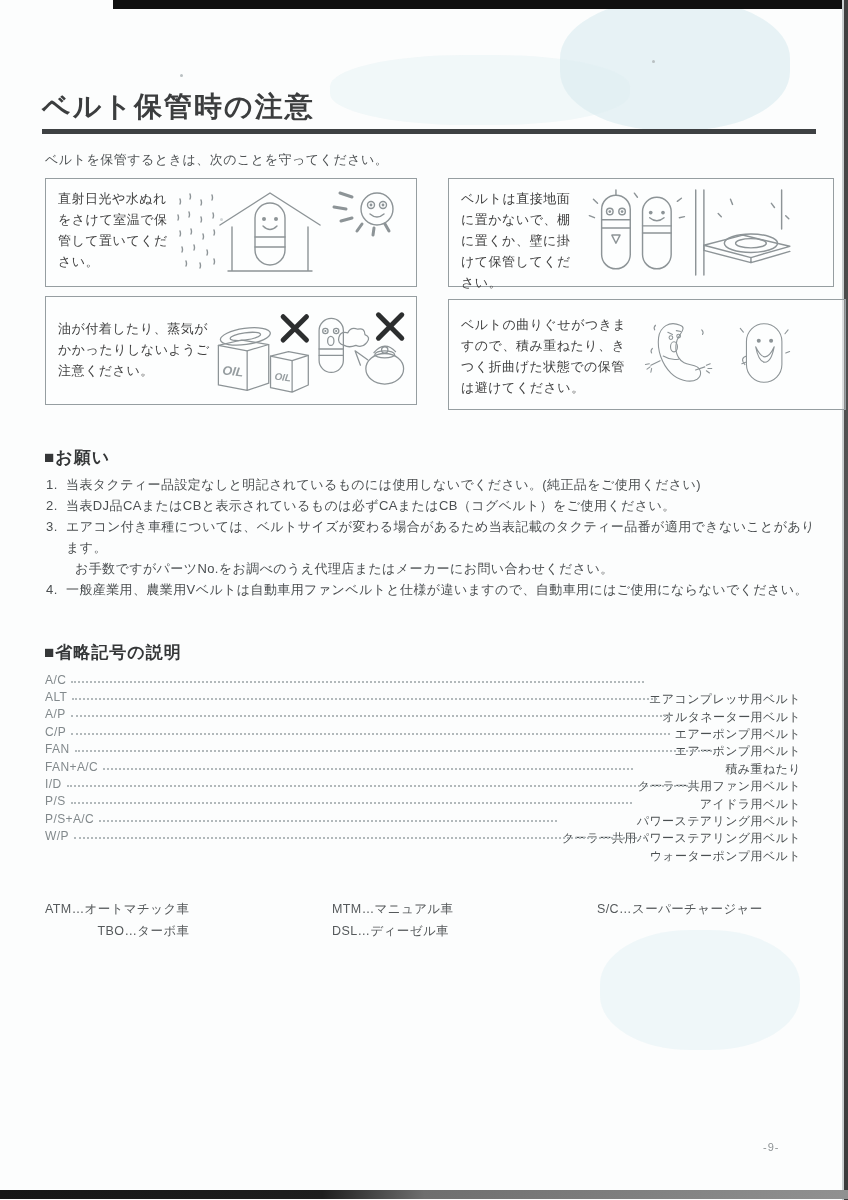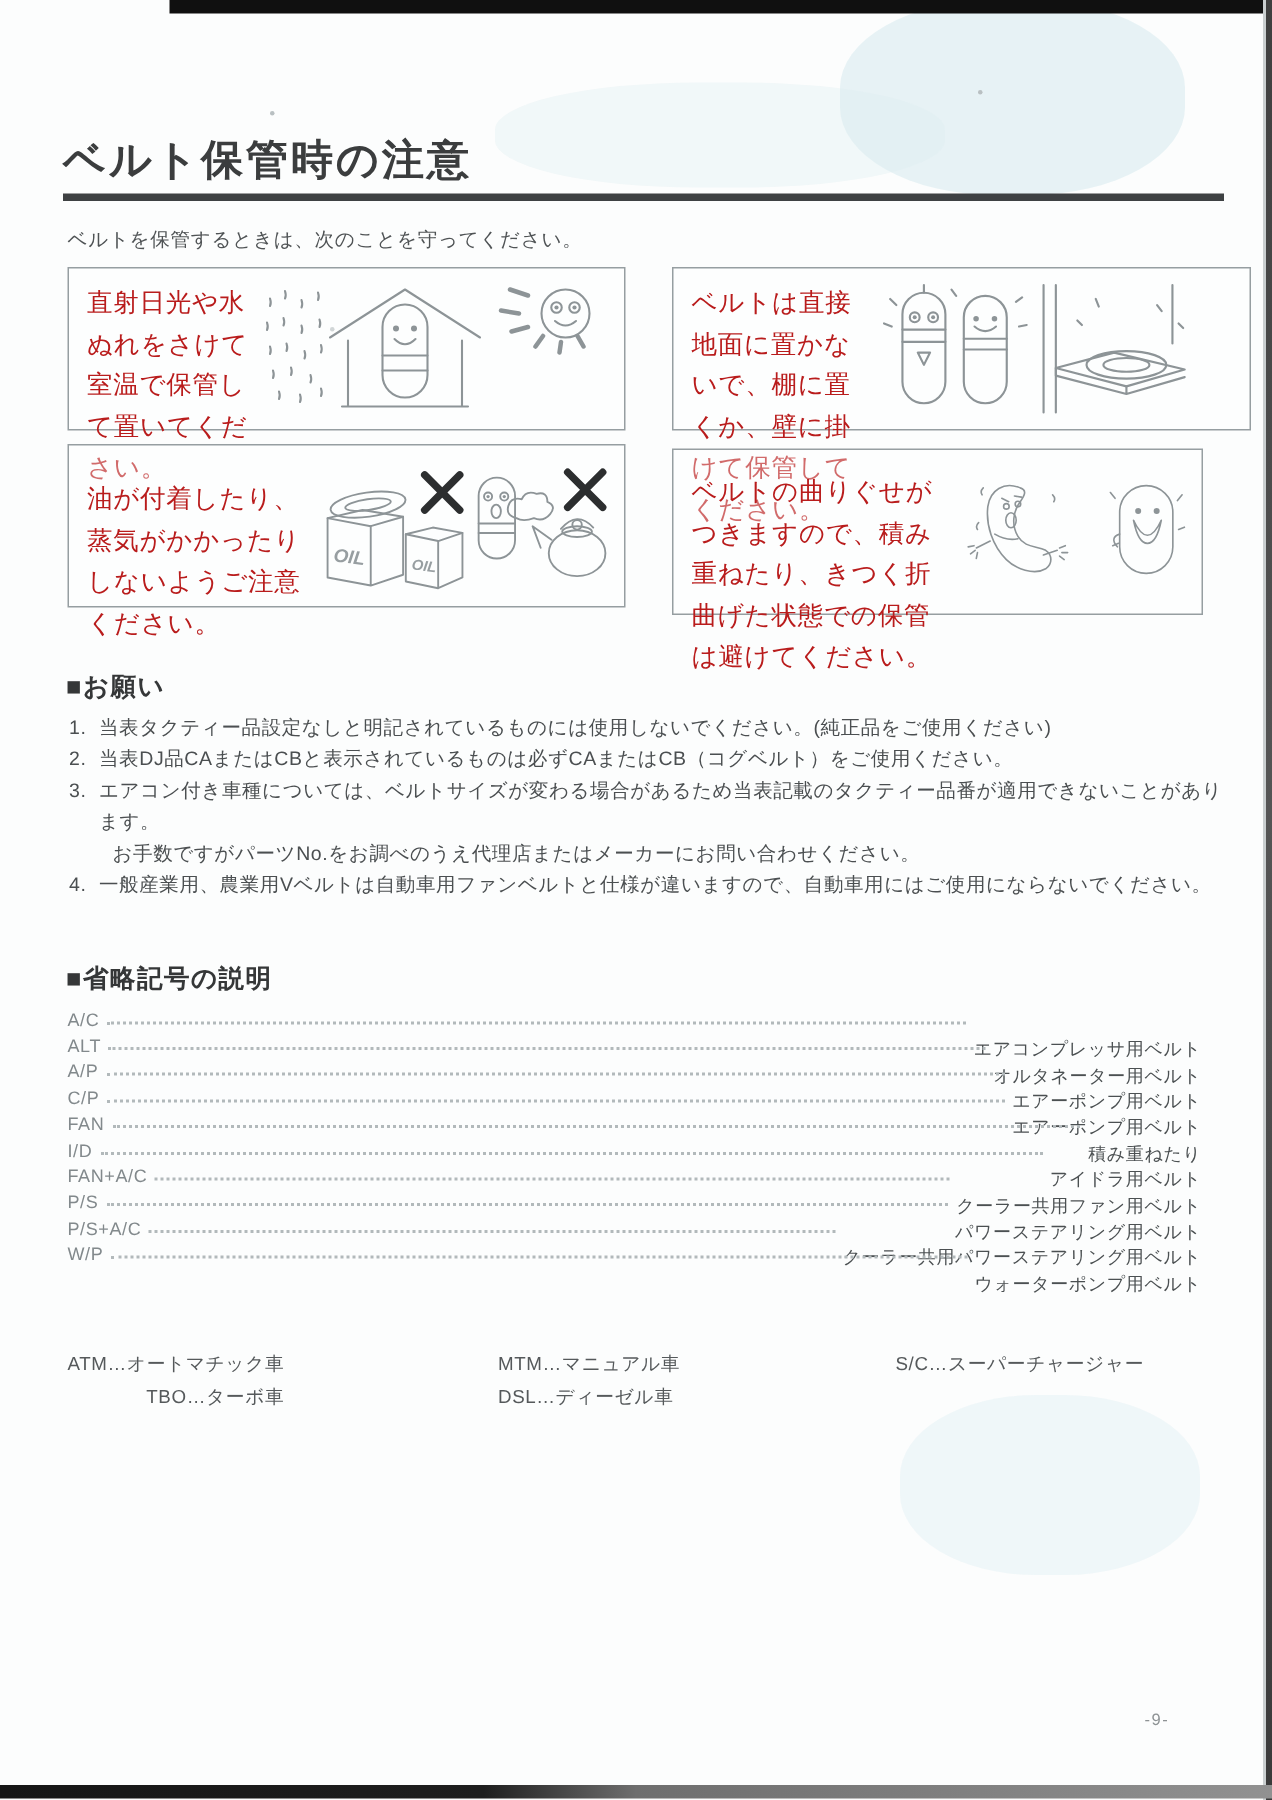--- a/index.html
+++ b/index.html
@@ -30,25 +30,25 @@
   .title{position:absolute;left:42px;top:88px;font-size:28px;font-weight:bold;
     color:#3b3d3e;letter-spacing:2px;}
   .title-rule{position:absolute;left:42px;top:129px;width:774px;height:5px;background:#3e4143;}
   .intro{position:absolute;left:45px;top:151px;font-size:13px;color:#4f5355;letter-spacing:.5px;}
 
   
   .tip{position:absolute;border:1px solid #969ea1;background:rgba(255,255,255,.35);}
   .tip1{left:45px;top:178px;width:370px;height:107px;}
   .tip2{left:448px;top:178px;width:352px;height:107px;padding-left:32px;}
   .tip3{left:45px;top:296px;width:370px;height:107px;}
-  .tip4{left:448px;top:299px;width:352px;height:109px;}
-  .tip-text{position:absolute;left:12px;top:9px;font-size:17px;line-height:1.62;
-    color:#b91c1c;letter-spacing:.5px;}
+  .tip4{left:448px;top:299px;width:352px;height:109px;padding-left:44px;}
+  .tip-text{position:absolute;left:12px;top:9px;font-size:13px;line-height:1.62;
+    color:#404040;letter-spacing:.5px;}
   .tip1 .tip-text,.tip2 .tip-text{width:114px;}
-  .tip3 .tip-text{width:152px;top:22px;}
+  .tip3 .tip-text{width:152px;top:22px;font-family:Liberation Mono, monospace;}
   .tip4 .tip-text{width:176px;top:14px;}
   .ill{position:absolute;}
   .ill svg{stroke:#8d9497;fill:none;stroke-width:1.4;stroke-linecap:round;stroke-linejoin:round;}
   .ill .fill{fill:#8d9497;stroke:none;}
   .ill .xmark{stroke:#2c2e2f;stroke-width:5.5;}
   .ill .thick{stroke-width:3;}
   .ill text{fill:#979ea1;stroke:none;font-weight:bold;font-style:italic;
     font-family:"Liberation Sans",sans-serif;}
 
   
@@ -276,28 +276,28 @@
       <span class="abbr-term">C/P</span>
       <span class="leader"></span>
       <span class="abbr-desc">エアーポンプ用ベルト</span>
     </div>
     <div class="abbr-row">
       <span class="abbr-term">FAN</span>
       <span class="leader"></span>
       <span class="abbr-desc">積み重ねたり</span>
     </div>
     <div class="abbr-row">
+      <span class="abbr-term">FAN+A/C</span>
+      <span class="leader"></span>
+      <span class="abbr-desc">クーラー共用ファン用ベルト</span>
+    </div>
+    <div class="abbr-row">
       <span class="abbr-term">I/D</span>
       <span class="leader"></span>
       <span class="abbr-desc">アイドラ用ベルト</span>
-    </div>
-    <div class="abbr-row">
-      <span class="abbr-term">FAN+A/C</span>
-      <span class="leader"></span>
-      <span class="abbr-desc">クーラー共用ファン用ベルト</span>
     </div>
     <div class="abbr-row">
       <span class="abbr-term">P/S</span>
       <span class="leader"></span>
       <span class="abbr-desc">パワーステアリング用ベルト</span>
     </div>
     <div class="abbr-row">
       <span class="abbr-term">P/S+A/C</span>
       <span class="leader"></span>
       <span class="abbr-desc">クーラー共用パワーステアリング用ベルト</span>

